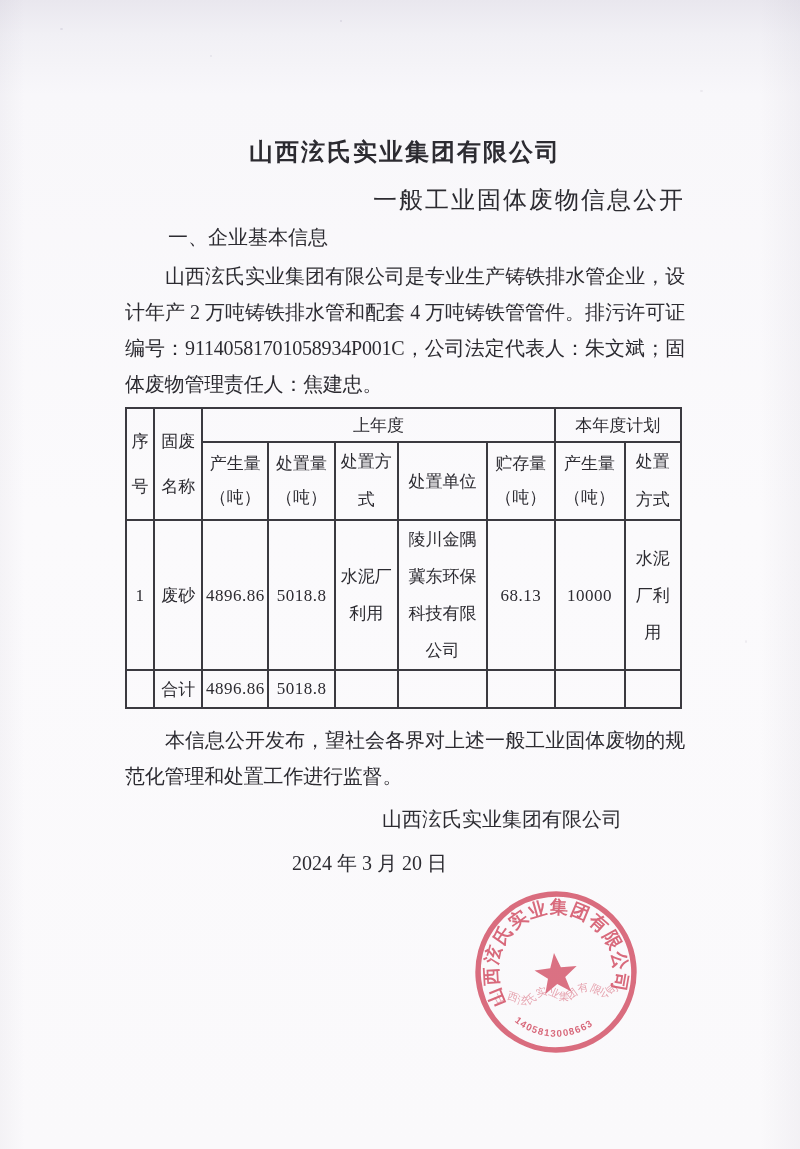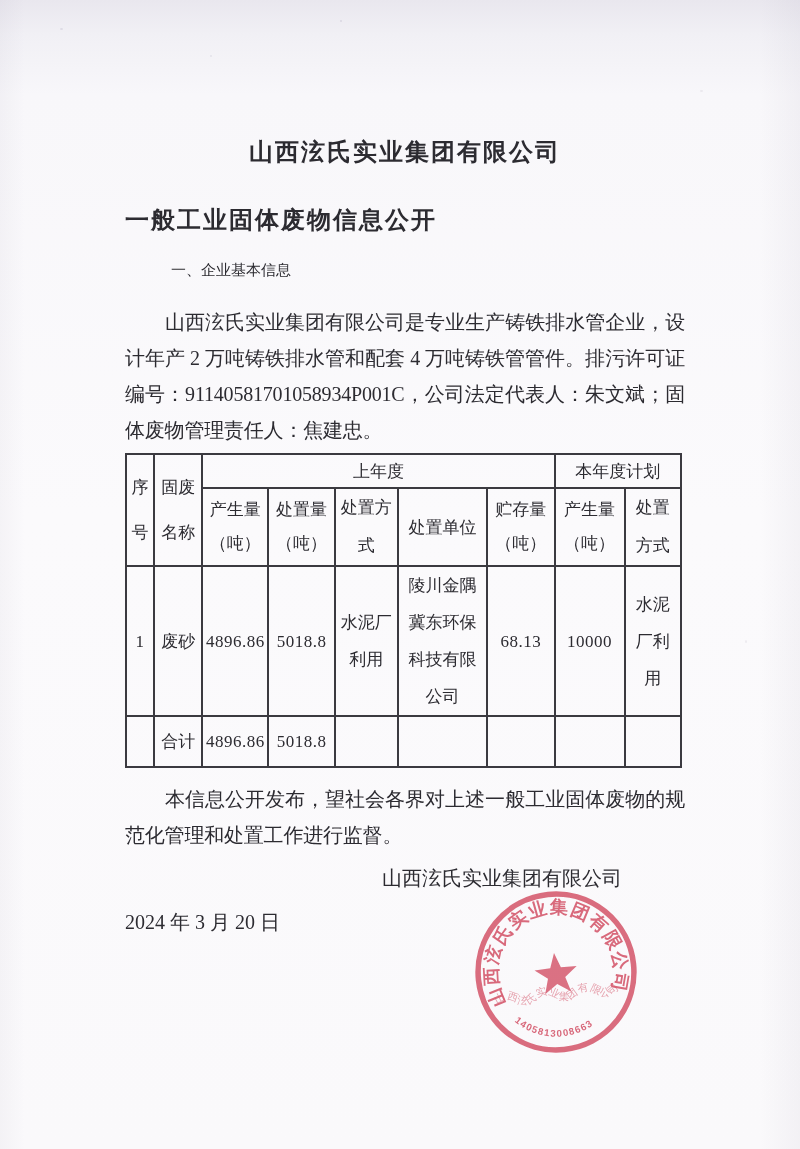--- a/index.html
+++ b/index.html
@@ -14,56 +14,56 @@
     color: #2c2b31;
   }
   .page { position: absolute; left: 125px; top: 0; width: 560px; }
   .doc-title {
     font-family: "Liberation Sans", sans-serif;
     font-weight: bold; font-size: 24px; line-height: 32px;
     letter-spacing: 2px; text-align: center; margin: 136px 0 0 0;
   }
   .doc-subtitle {
     font-family: "Liberation Sans", sans-serif;
-    font-weight: bold; font-size: 24px; line-height: 32px;
-    letter-spacing: 2px; text-align: left; margin: 36px 0 0 0;
+    font-weight: normal; font-size: 24px; line-height: 32px;
+    letter-spacing: 2px; text-align: right; margin: 16px 0 0 0;
   }
   .body-text {
     font-size: 20px; line-height: 36px; margin: 0;
     text-align: justify; text-indent: 2em; letter-spacing: -0.2px;
   }
   .intro { margin-top: 19px; }
   .section-heading {
-    font-size: 15px; line-height: 36px; margin: 16px;
+    font-size: 20px; line-height: 36px; margin: 3px;
     text-indent: 2em; letter-spacing: 0;
   }
   table.waste-table {
     border-collapse: collapse; table-layout: fixed;
     width: 557px; margin-top: 5px;
     font-size: 17px; color: #2c2b31;
   }
   .waste-table td {
     border: 2px solid #3b3a40; text-align: center;
     vertical-align: middle; padding: 0 2px; overflow: hidden;
   }
   .row-group { height: 34px; }
   .row-sub { height: 76px; border-radius: 20px; }
   .row-data { height: 112px; line-height: 37px; }
-  .row-total { height: 51px; padding-left: 41px; }
+  .row-total { height: 38px; padding-left: 41px; }
   .cell-stack2 { line-height: 45px; border-radius: 9px; }
   .lbl, .unit { display: block; line-height: 34px; }
   .num { letter-spacing: 0.5px; }
   .closing { margin-top: 13px; }
   .sig-company {
     font-size: 20px; line-height: 30px; margin-top: 10px;
     text-align: right; padding-right: 63px;
   }
   .sig-date {
     font-size: 20px; line-height: 30px; margin-top: 14px;
-    text-align: left; padding-right: 71px;
+    text-align: center; padding-right: 71px;
   }
   .stamp {
     position: absolute; left: 470px; top: 886px;
     width: 172px; height: 172px;
     transform: rotate(-6deg);
     mix-blend-mode: multiply; opacity: 0.9;
     pointer-events: none;
   }
   .speck { position: absolute; border-radius: 50%; background: #8a86a0; }
   .s1 { left: 60px; top: 28px; width: 3px; height: 2px; opacity: .18; }

